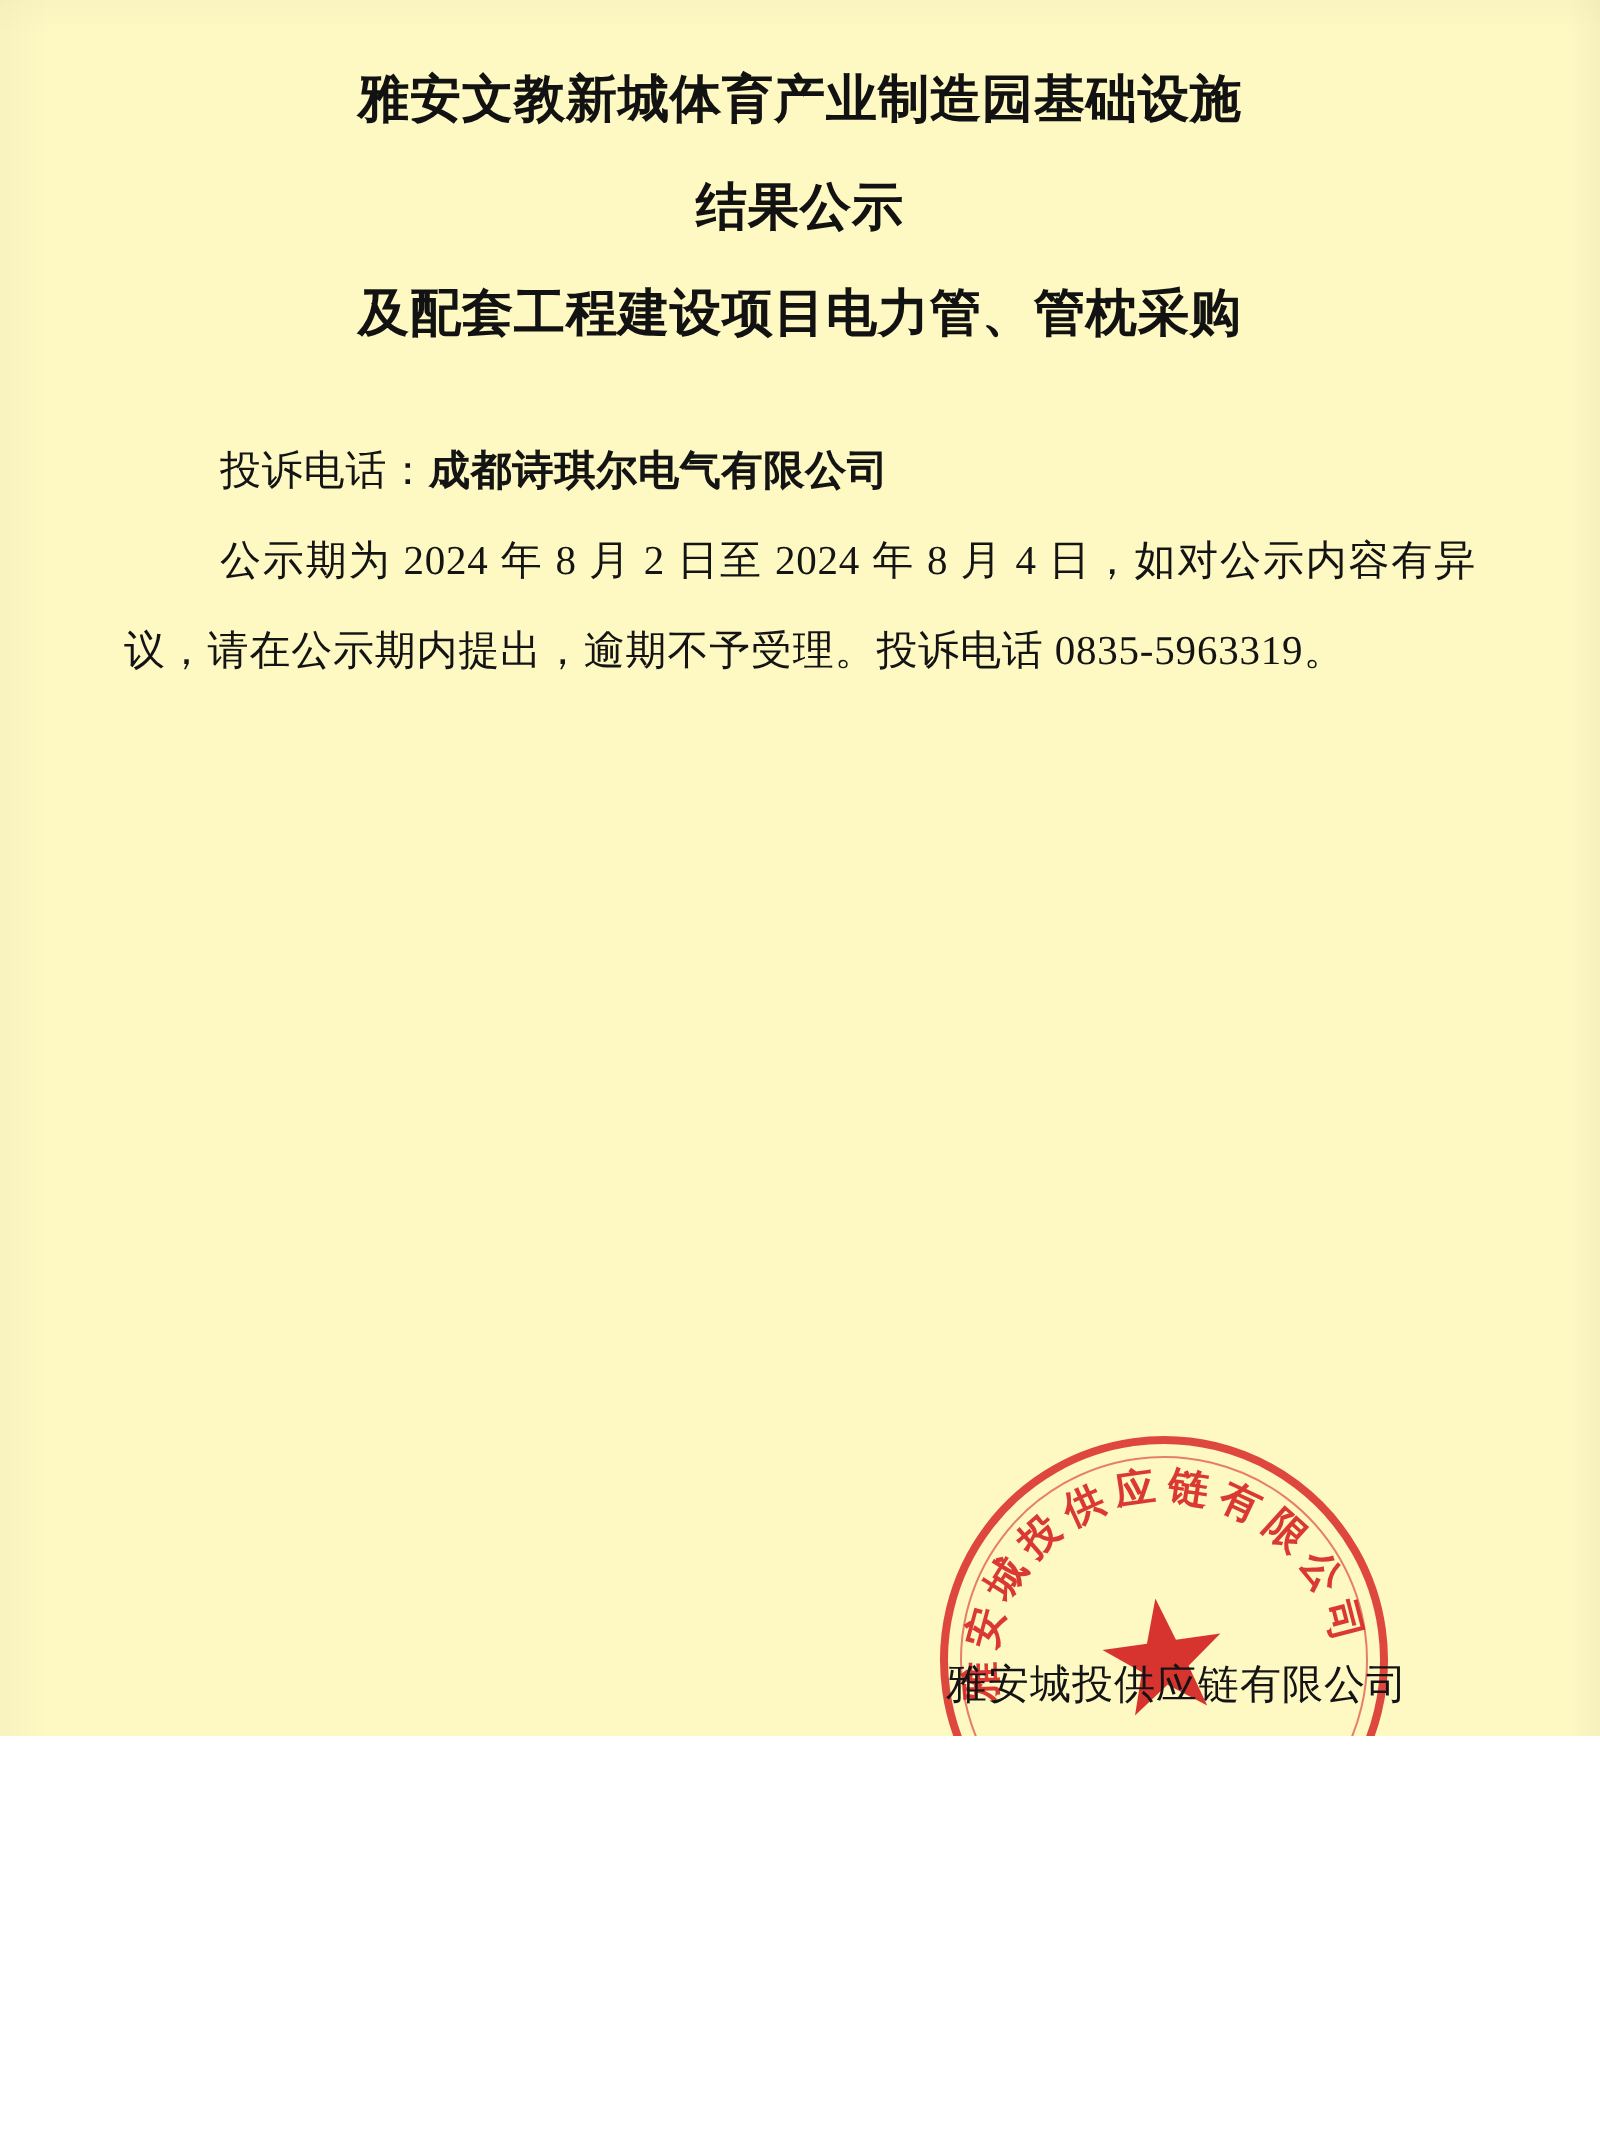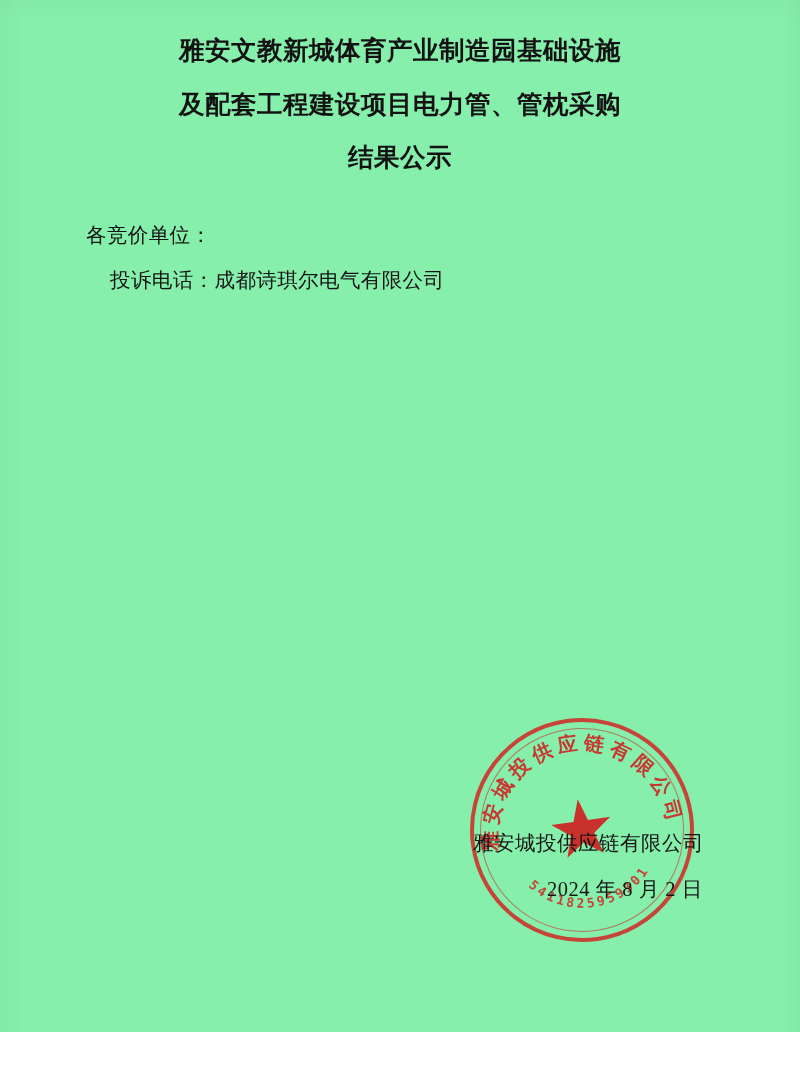--- a/index.html
+++ b/index.html
@@ -6,22 +6,22 @@
     margin: 0;
     padding: 0;
     background: #ffffff;
   }
   body {
     font-family: "Liberation Serif", "DejaVu Serif", serif;
   }
   .page {
     position: relative;
     width: 800px;
-    height: 1032px;
-    background: #86efac;
+    height: 868px;
+    background: #fef9c3;
     overflow: hidden;
   }
   
   .page:before {
     content: "";
     position: absolute;
     inset: 0;
     background:
       linear-gradient(to right, rgba(0,0,0,0.025), rgba(0,0,0,0) 3%),
       linear-gradient(to left, rgba(0,0,0,0.03), rgba(0,0,0,0) 2%),
@@ -58,21 +58,21 @@
   }
   .para {
     margin: 0;
     text-align: justify;
     text-justify: inter-ideograph;
   }
   .indent1 { text-indent: 24px; }
   .indent2 { text-indent: 48px; }
   .bold-name {
     font-family: "DejaVu Sans", "Liberation Sans", sans-serif;
-    font-weight: normal;
+    font-weight: bold;
   }
   .sig-block {
     position: absolute;
     right: 96px;
     top: 820px;
     text-align: left;
     font-size: 20.5px;
     line-height: 46px;
     color: #141414;
     letter-spacing: 0.5px;
@@ -133,27 +133,27 @@
   }
 </style>
 </head>
 <body>
 
 <div class="page">
   <div class="doc">
 
     <div class="title">
       <div class="title-line">雅安文教新城体育产业制造园基础设施</div>
+      <div class="title-line">结果公示</div>
       <div class="title-line">及配套工程建设项目电力管、管枕采购</div>
-      <div class="title-line">结果公示</div>
     </div>
 
     <div class="body-block">
-      <p class="para indent1">各竞价单位：</p>
       <p class="para indent2"><span>投诉电话：</span><span class="bold-name">成都诗琪尔电气有限公司</span></p>
+      <p class="para indent2">公示期为 2024 年 8 月 2 日至 2024 年 8 月 4 日，如对公示内容有异议，请在公示期内提出，逾期不予受理。投诉电话 0835-5963319。</p>
     </div>
   </div>
 
   <div class="seal">
     <div class="seal-inner">
       <div class="seal-ring"></div>
       <div class="seal-ring2"></div>
       <div class="seal-star"></div>
       <svg class="seal-arc-text" viewBox="0 0 224 224">
         <defs>

